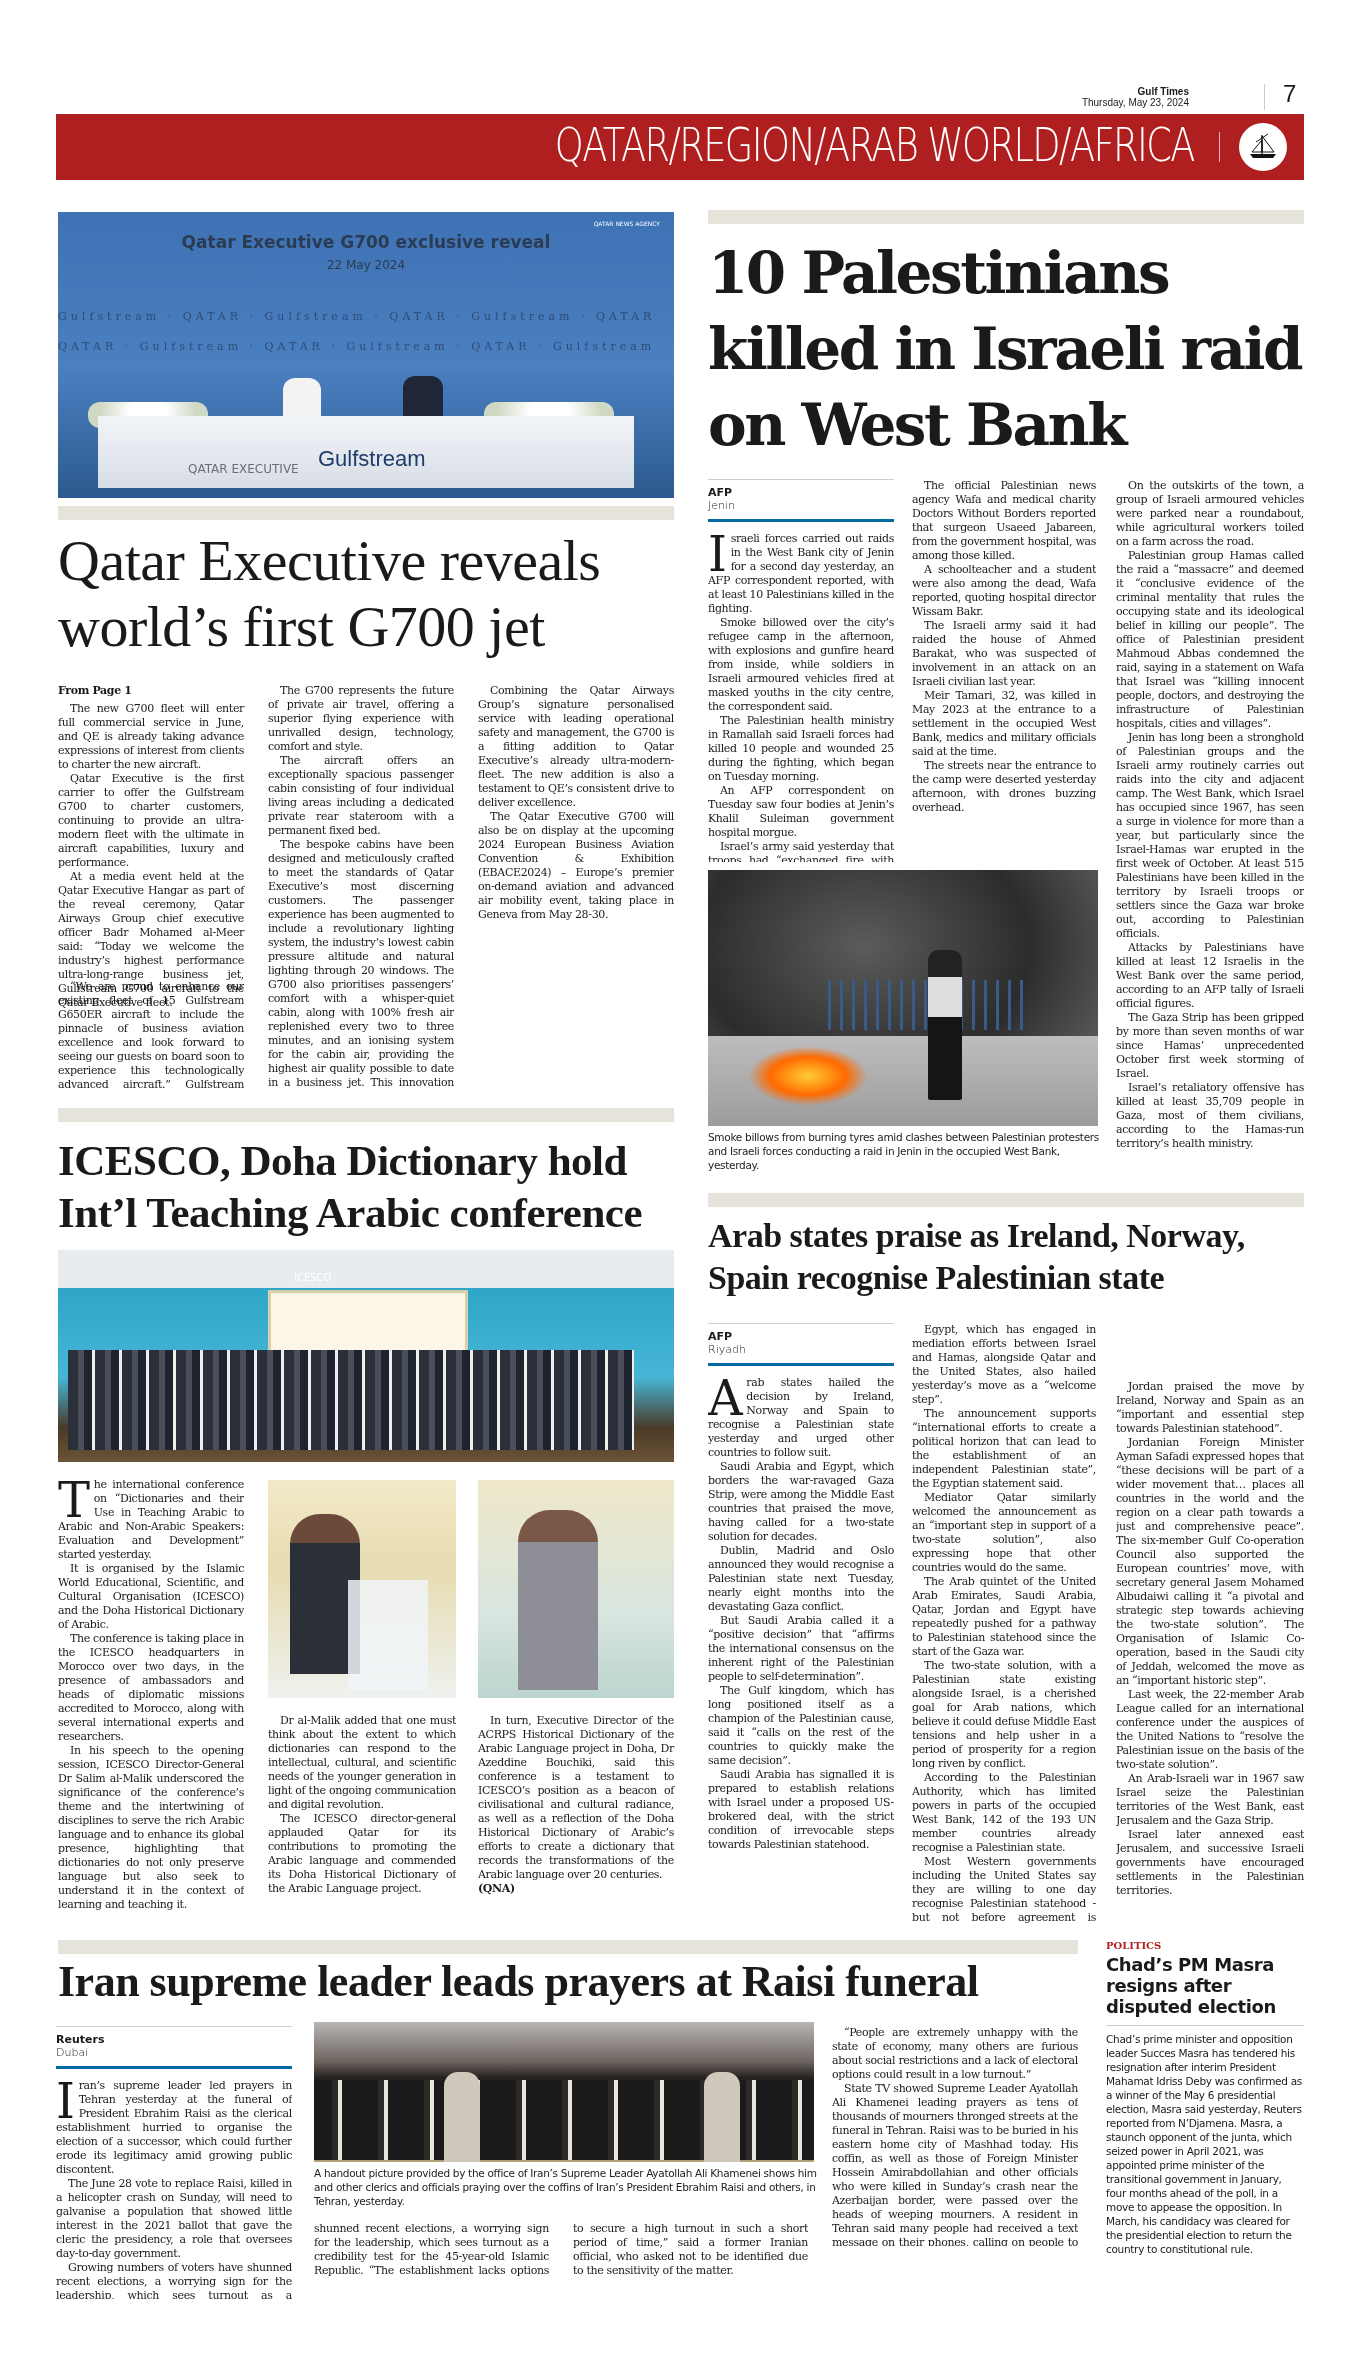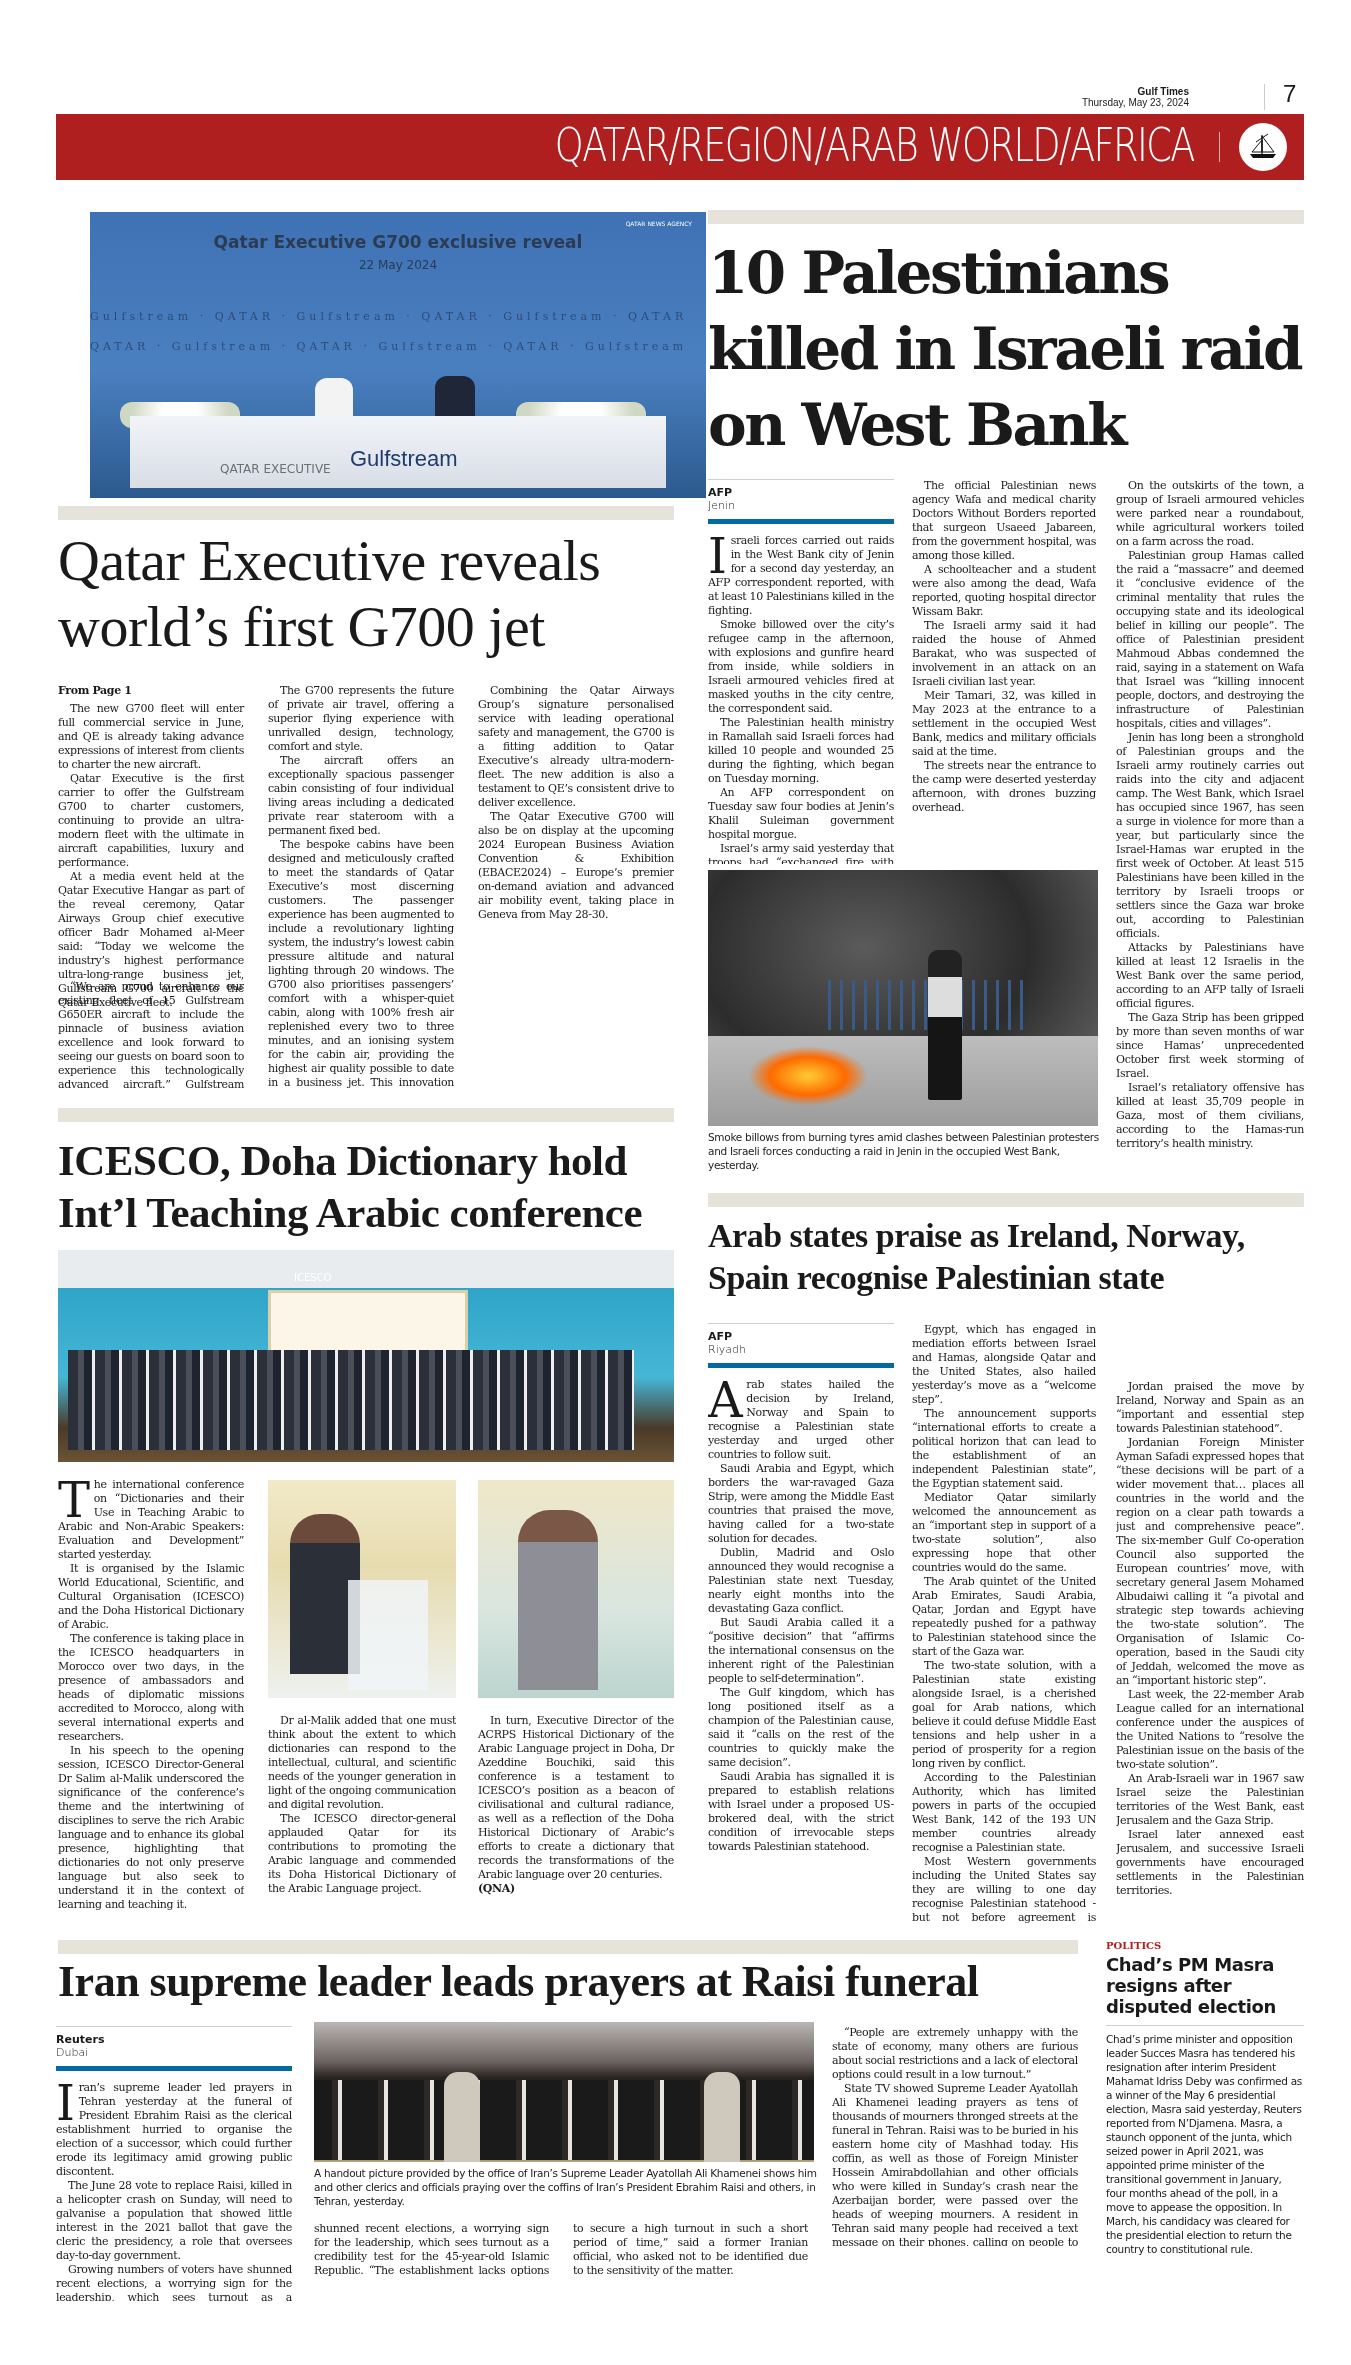--- a/index.html
+++ b/index.html
@@ -62,21 +62,21 @@
   .hl-arab { left: 708px; top: 1215px; width: 620px; font-family: "Liberation Serif", serif; font-size: 34px; line-height: 42px; letter-spacing: -0.5px; }
   .hl-iran { left: 58px; top: 1956px; width: 1020px; font-family: "Liberation Serif", serif; font-size: 44px; line-height: 52px; letter-spacing: -0.5px; }
 
   
   .col { font-family: "DejaVu Serif", serif; font-size: 11px; line-height: 14px; text-align: justify; hyphens: auto; letter-spacing: -0.35px; }
   .col p { text-indent: 12px; }
   .col p.noind { text-indent: 0; }
   .dropcap { float: left; font-family: "DejaVu Serif", serif; font-size: 48px; line-height: 40px; margin: 2px 4px 0 0; font-weight: normal; }
   .kicker { font-weight: bold; font-size: 11px; margin-bottom: 4px; text-indent: 0 !important; }
 
-  .byline { border-top: 1px solid #cfcfcf; border-bottom: 5px solid #0369a1; padding: 6px 0 7px; margin-bottom: 10px; font-family: "DejaVu Sans", sans-serif; }
+  .byline { border-top: 1px solid #cfcfcf; border-bottom: 3px solid #0369a1; padding: 6px 0 7px; margin-bottom: 10px; font-family: "DejaVu Sans", sans-serif; }
   .byline .agency { font-weight: bold; font-size: 11px; line-height: 13px; }
   .byline .city { font-size: 11px; line-height: 13px; font-weight: 300; }
 
   .caption { font-family: "DejaVu Sans", sans-serif; font-size: 10.5px; line-height: 14px; color: #222; letter-spacing: -0.3px; }
 
   .side-tag { font-family: "DejaVu Serif", serif; font-weight: bold; font-size: 10px; color: #b01f1f; }
   .side-hl { font-family: "DejaVu Sans", sans-serif; font-weight: bold; font-size: 18px; line-height: 21px; letter-spacing: -0.4px; }
   .side-body { font-family: "DejaVu Sans", sans-serif; font-size: 10.5px; line-height: 14px; letter-spacing: -0.3px; }
 </style>
 </head>
@@ -96,21 +96,21 @@
     <svg width="34" height="30" viewBox="0 0 34 30">
       <path d="M4 22 L30 22 L27 26 L7 26 Z" fill="#111"></path>
       <line x1="16" y1="3" x2="16" y2="22" stroke="#111" stroke-width="1.2"></line>
       <path d="M16 4 L28 20 L16 20 Z" fill="none" stroke="#111" stroke-width="1"></path>
       <path d="M16 8 L6 20 L16 20 Z" fill="none" stroke="#111" stroke-width="1"></path>
       <line x1="10" y1="10" x2="22" y2="2" stroke="#111" stroke-width="1"></line>
     </svg>
   </div>
 </div>
 
-<div class="abs photo photo-qe" style="left:58px; top:212px; width:616px; height:286px;margin-left:32px;">
+<div class="abs photo photo-qe" style="left:58px; top:212px; width:616px; height:286px;">
   <div class="title">Qatar Executive G700 exclusive reveal</div>
   <div class="date">22 May 2024</div>
   <div class="brands">Gulfstream · QATAR · Gulfstream · QATAR · Gulfstream · QATAR<br>QATAR · Gulfstream · QATAR · Gulfstream · QATAR · Gulfstream</div>
   <div class="qna">QATAR NEWS AGENCY</div>
   <div class="p1"></div>
   <div class="p2"></div>
   <div class="flowers-l"></div>
   <div class="flowers-r"></div>
   <div class="desk"></div>
   <div class="desk-qe">QATAR EXECUTIVE</div>

